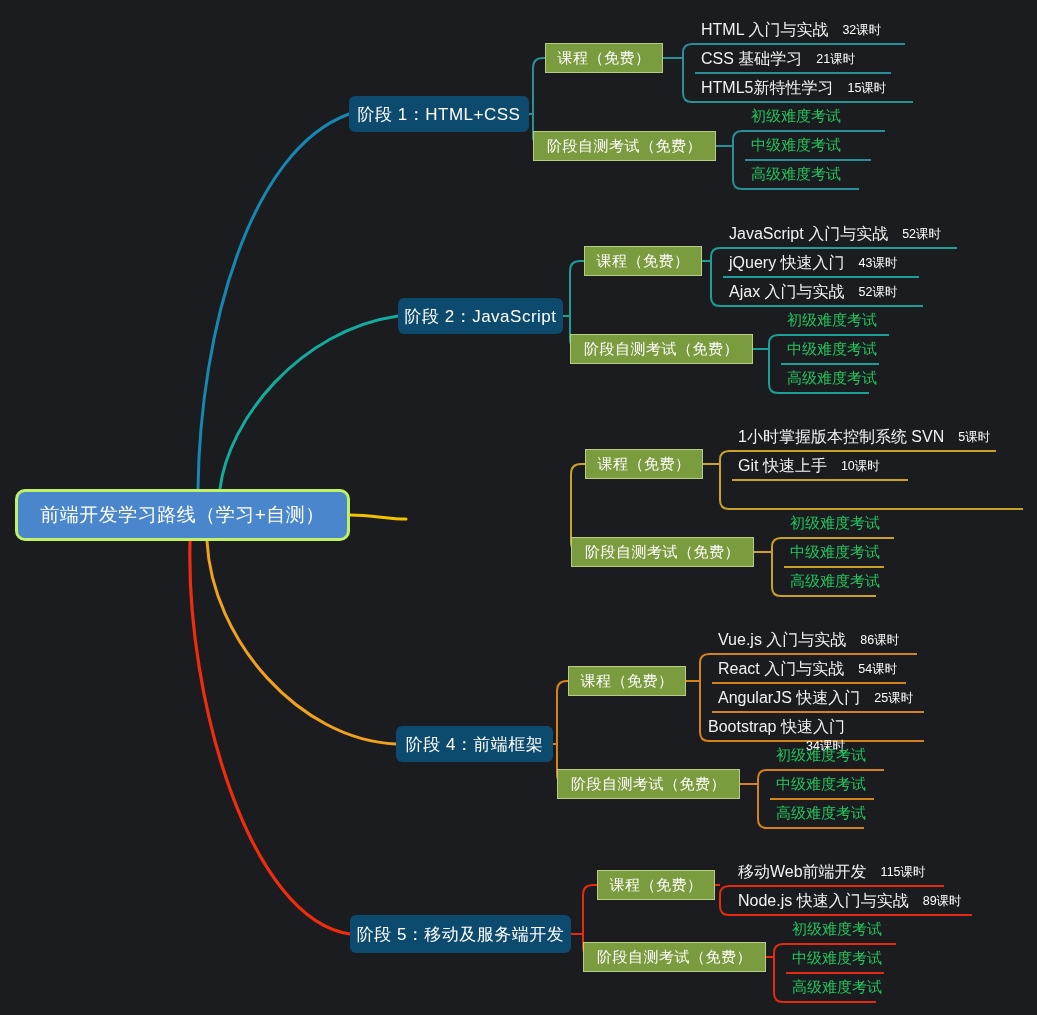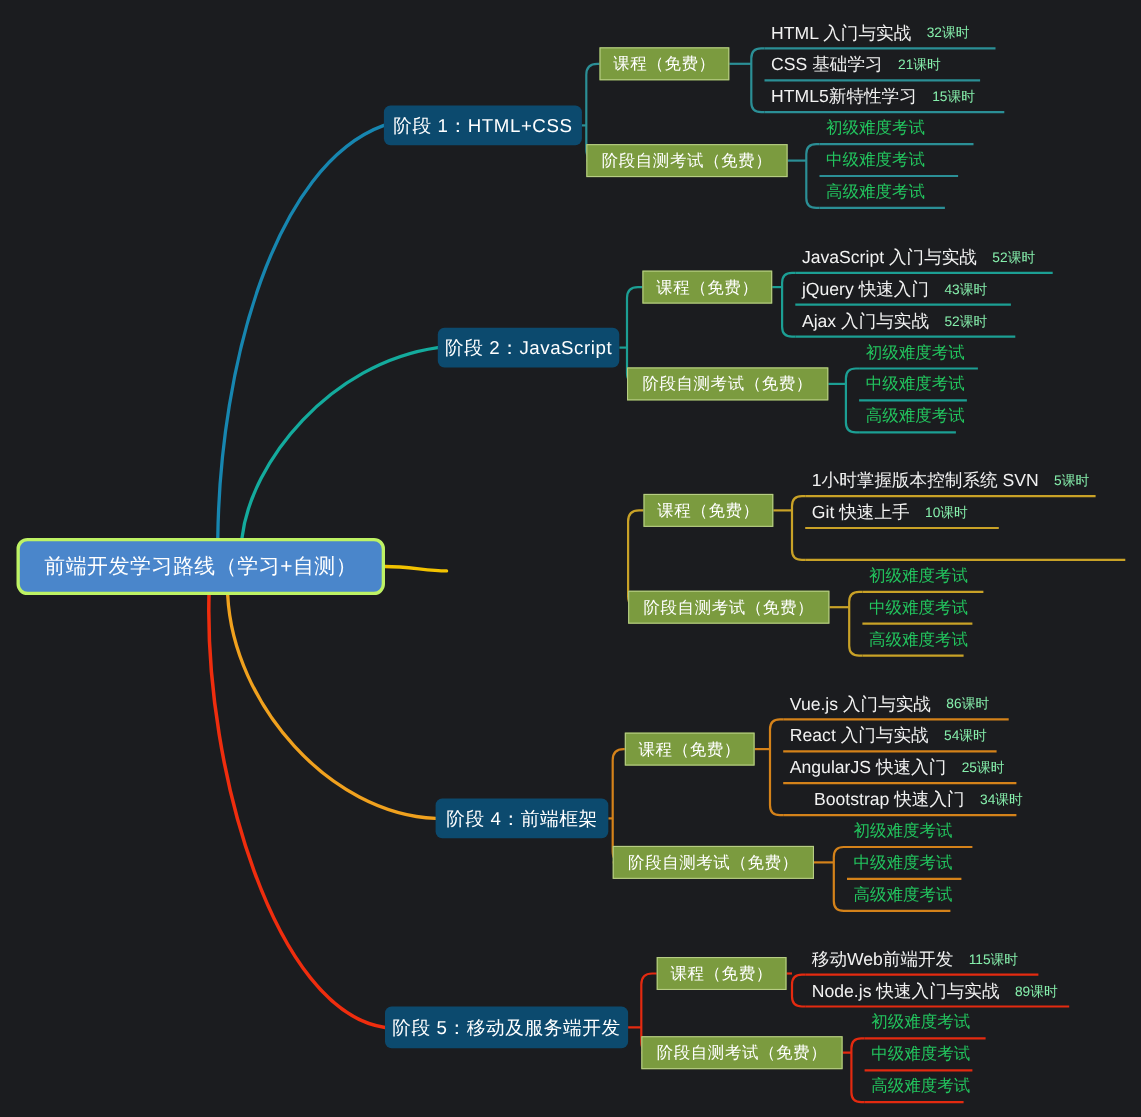--- a/index.html
+++ b/index.html
@@ -24,21 +24,21 @@
   }
   .cat{
     background:#7b9b3f;border:1px solid #b7cd84;color:#ffffff;
     font-size:15px;letter-spacing:.5px;padding:0 12px;
   }
   .leaf{
     position:absolute;display:flex;align-items:flex-end;white-space:nowrap;
     color:#f0f0f0;font-size:16px;
   }
   .leaf .ttl{color:#f2f2f2;}
-  .leaf .hrs{color:#86efac;font-size:12.5px;margin-left:14px;padding-bottom:2px;}
+  .leaf .hrs{color:#ffffff;font-size:12.5px;margin-left:14px;padding-bottom:2px;}
   .exam{
     position:absolute;white-space:nowrap;color:#22c55e;font-size:15px;
   }
 </style>
 </head>
 <body>
 
 <div id="map">
   <svg id="wires" viewBox="0 0 1037 1015" width="1037" height="1015">
       <path d="M 198,489 C 200,330 250,150 349,114" fill="none" stroke="#1786b0" stroke-width="3" stroke-linecap="round"></path>
@@ -189,21 +189,21 @@
       <span class="hrs">86课时</span>
     </div>
     <div class="leaf" style="left: 718px; top: 659px;">
       <span class="ttl">React 入门与实战</span>
       <span class="hrs">54课时</span>
     </div>
     <div class="leaf" style="left: 718px; top: 688px;">
       <span class="ttl">AngularJS 快速入门</span>
       <span class="hrs">25课时</span>
     </div>
-    <div class="leaf" style="left: 740px; top: 717px;">
+    <div class="leaf" style="left: 708px; top: 717px; flex-direction: column;">
       <span class="ttl">Bootstrap 快速入门</span>
       <span class="hrs">34课时</span>
     </div>
     <div class="exam" style="left: 776px; top: 746px;"><span class="ttl">初级难度考试</span></div>
     <div class="exam" style="left: 776px; top: 775px;"><span class="ttl">中级难度考试</span></div>
     <div class="exam" style="left: 776px; top: 804px;"><span class="ttl">高级难度考试</span></div>
     <div class="node stage" style="left: 350px; top: 915px; width: 221px; height: 38px;">
       <span>阶段 5：移动及服务端开发</span>
     </div>
     <div class="node cat" style="left: 597px; top: 870px; width: 118px; height: 30px;">

